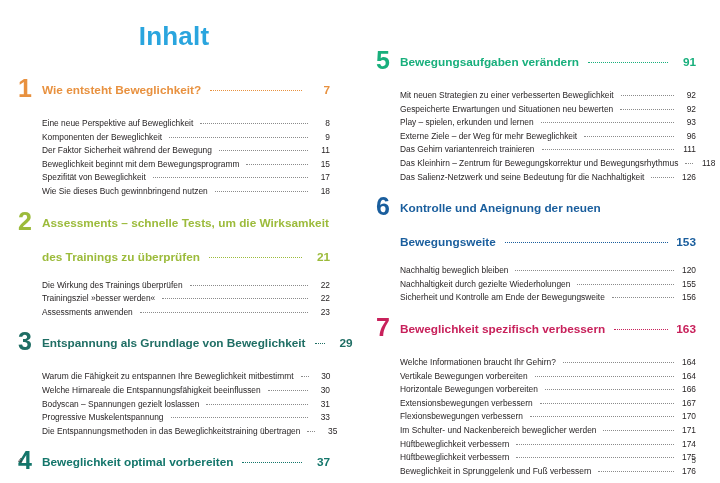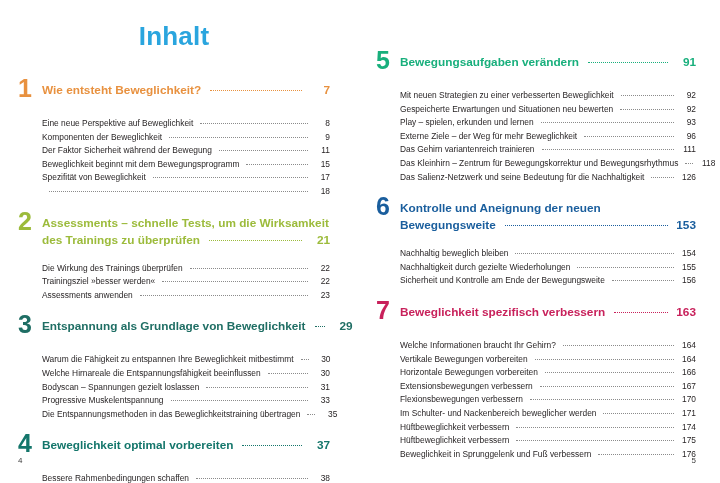--- a/index.html
+++ b/index.html
@@ -67,21 +67,21 @@
     line-height: 1;
     width: 20px;
     text-align: left;
   }
   .chapter-title-row {
     display: flex;
     align-items: baseline;
     width: 100%;
   }
   .chapter-title-row + .chapter-title-row {
-    margin-top: 1px;
+    margin-top: 18px;
   }
   .chapter-title {
     font-size: 11.8px;
     font-weight: 700;
     line-height: 1.35;
     white-space: nowrap;
   }
   .chapter-leader {
     flex: 1 1 auto;
     margin: 0 6px 0 9px;
@@ -189,20 +189,21 @@
               <span class="entry-label">Beweglichkeit beginnt mit dem Bewegungsprogramm</span>
               <span class="entry-leader"></span>
               <span class="entry-page">15</span>
             </div>
             <div class="entry">
               <span class="entry-label">Spezifität von Beweglichkeit</span>
               <span class="entry-leader"></span>
               <span class="entry-page">17</span>
             </div>
             <div class="entry">
+              <span class="entry-label">Wie Sie dieses Buch gewinnbringend nutzen</span>
               <span class="entry-leader"></span>
               <span class="entry-page">18</span>
             </div>
           </div>
         </div>
         <div class="chapter">
           <div class="chapter-head" style="color: rgb(156, 187, 59);">
             <div class="chapter-num">2</div>
             <div class="chapter-title-row no-leader">
               <span class="chapter-title">Assessments – schnelle Tests, um die Wirksamkeit</span>
@@ -353,21 +354,21 @@
             <div class="chapter-title-row">
               <span class="chapter-title">Bewegungsweite</span>
               <span class="chapter-leader"></span>
               <span class="chapter-page">153</span>
             </div>
           </div>
           <div class="entries">
             <div class="entry">
               <span class="entry-label">Nachhaltig beweglich bleiben</span>
               <span class="entry-leader"></span>
-              <span class="entry-page">154</span>
+              <span class="entry-page">120</span>
             </div>
             <div class="entry">
               <span class="entry-label">Nachhaltigkeit durch gezielte Wiederholungen</span>
               <span class="entry-leader"></span>
               <span class="entry-page">155</span>
             </div>
             <div class="entry">
               <span class="entry-label">Sicherheit und Kontrolle am Ende der Bewegungsweite</span>
               <span class="entry-leader"></span>
               <span class="entry-page">156</span>

